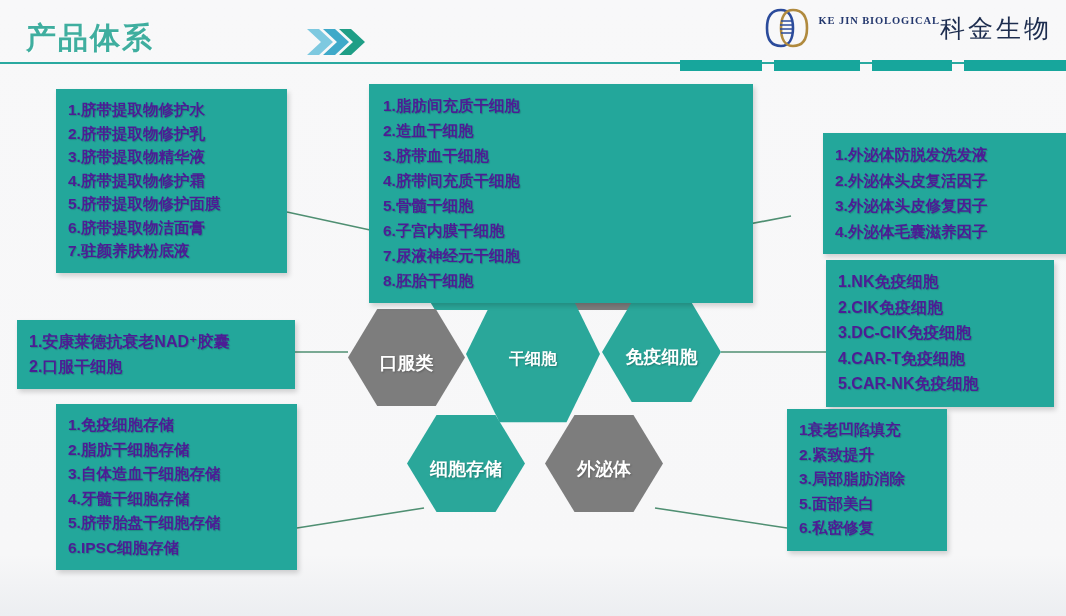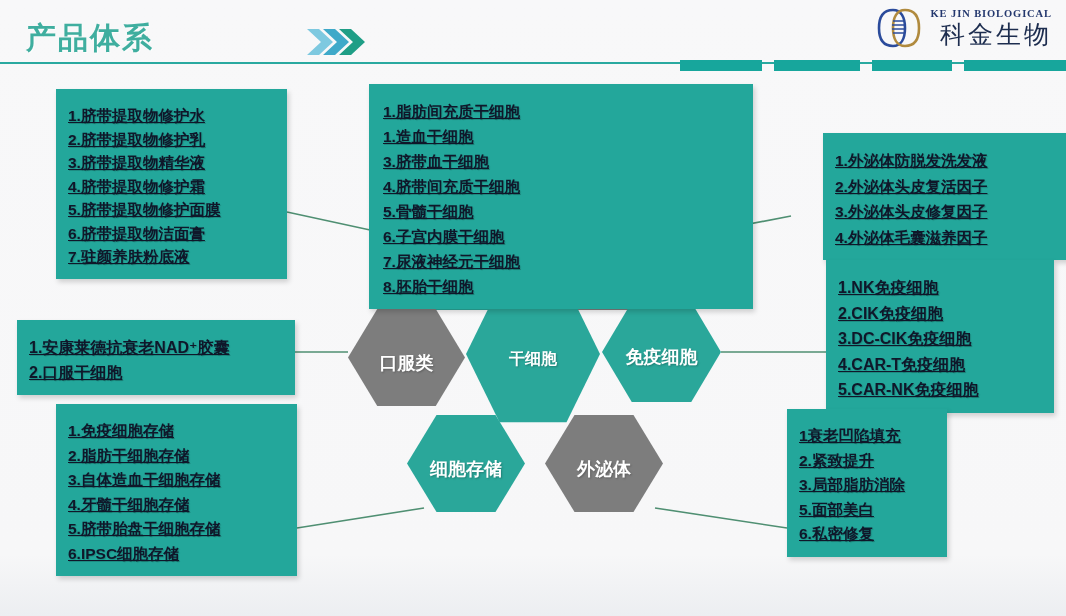--- a/index.html
+++ b/index.html
@@ -62,21 +62,21 @@
 
   
   .logo {
     position: absolute;
     right: 14px; top: 4px;
     display: flex;
     align-items: center;
     gap: 8px;
   }
   .logo-mark { width: 48px; height: 48px; flex: none; }
-  .logo-text { display: flex; flex-direction: column; line-height: 1; text-align: right; }
+  .logo-text { display: flex; line-height: 1; }
   .logo-en {
     font-size: 10.5px;
     letter-spacing: .9px;
     color: #24386e;
     font-family: "Liberation Serif", "DejaVu Serif", serif;
     font-weight: bold;
     margin-bottom: 3px;
   }
   .logo-cn {
     font-size: 25px;
@@ -91,26 +91,25 @@
     position: absolute;
     left: 0; top: 0;
     width: 1066px; height: 616px;
     pointer-events: none;
   }
 
   
   .card {
     position: absolute;
     background: #23a79b;
-    color: #0f172a;
+    color: #4c1d95;
     font-weight: bold;
     box-sizing: border-box;
     box-shadow: 2px 3px 5px rgba(0,0,0,.17);
-    padding: 15px 12px 10px 12px;
-    text-decoration: underline;
+    padding: 9px 12px 10px 12px;
   }
   .card .line {
     white-space: nowrap;
     text-shadow: 1px 1px 1px rgba(0,0,0,.16);
   }
   .card.two-col {
     display: grid;
     grid-template-columns: 1fr;
     column-gap: 6px;
   }
@@ -237,21 +236,21 @@
       <div class="line">2.脐带提取物修护乳</div>
       <div class="line">3.脐带提取物精华液</div>
       <div class="line">4.脐带提取物修护霜</div>
       <div class="line">5.脐带提取物修护面膜</div>
       <div class="line">6.脐带提取物洁面膏</div>
       <div class="line">7.驻颜养肤粉底液</div>
     </div>
 
   <div class="card two-col" id="card-stemcells">
       <div class="line">1.脂肪间充质干细胞</div>
-      <div class="line">1.造血干细胞</div>
+      <div class="line">2.造血干细胞</div>
       <div class="line">3.脐带血干细胞</div>
       <div class="line">4.脐带间充质干细胞</div>
       <div class="line">5.骨髓干细胞</div>
       <div class="line">6.子宫内膜干细胞</div>
       <div class="line">7.尿液神经元干细胞</div>
       <div class="line">8.胚胎干细胞</div>
     </div>
 
   <div class="card" id="card-haircare">
       <div class="line">1.外泌体防脱发洗发液</div>

